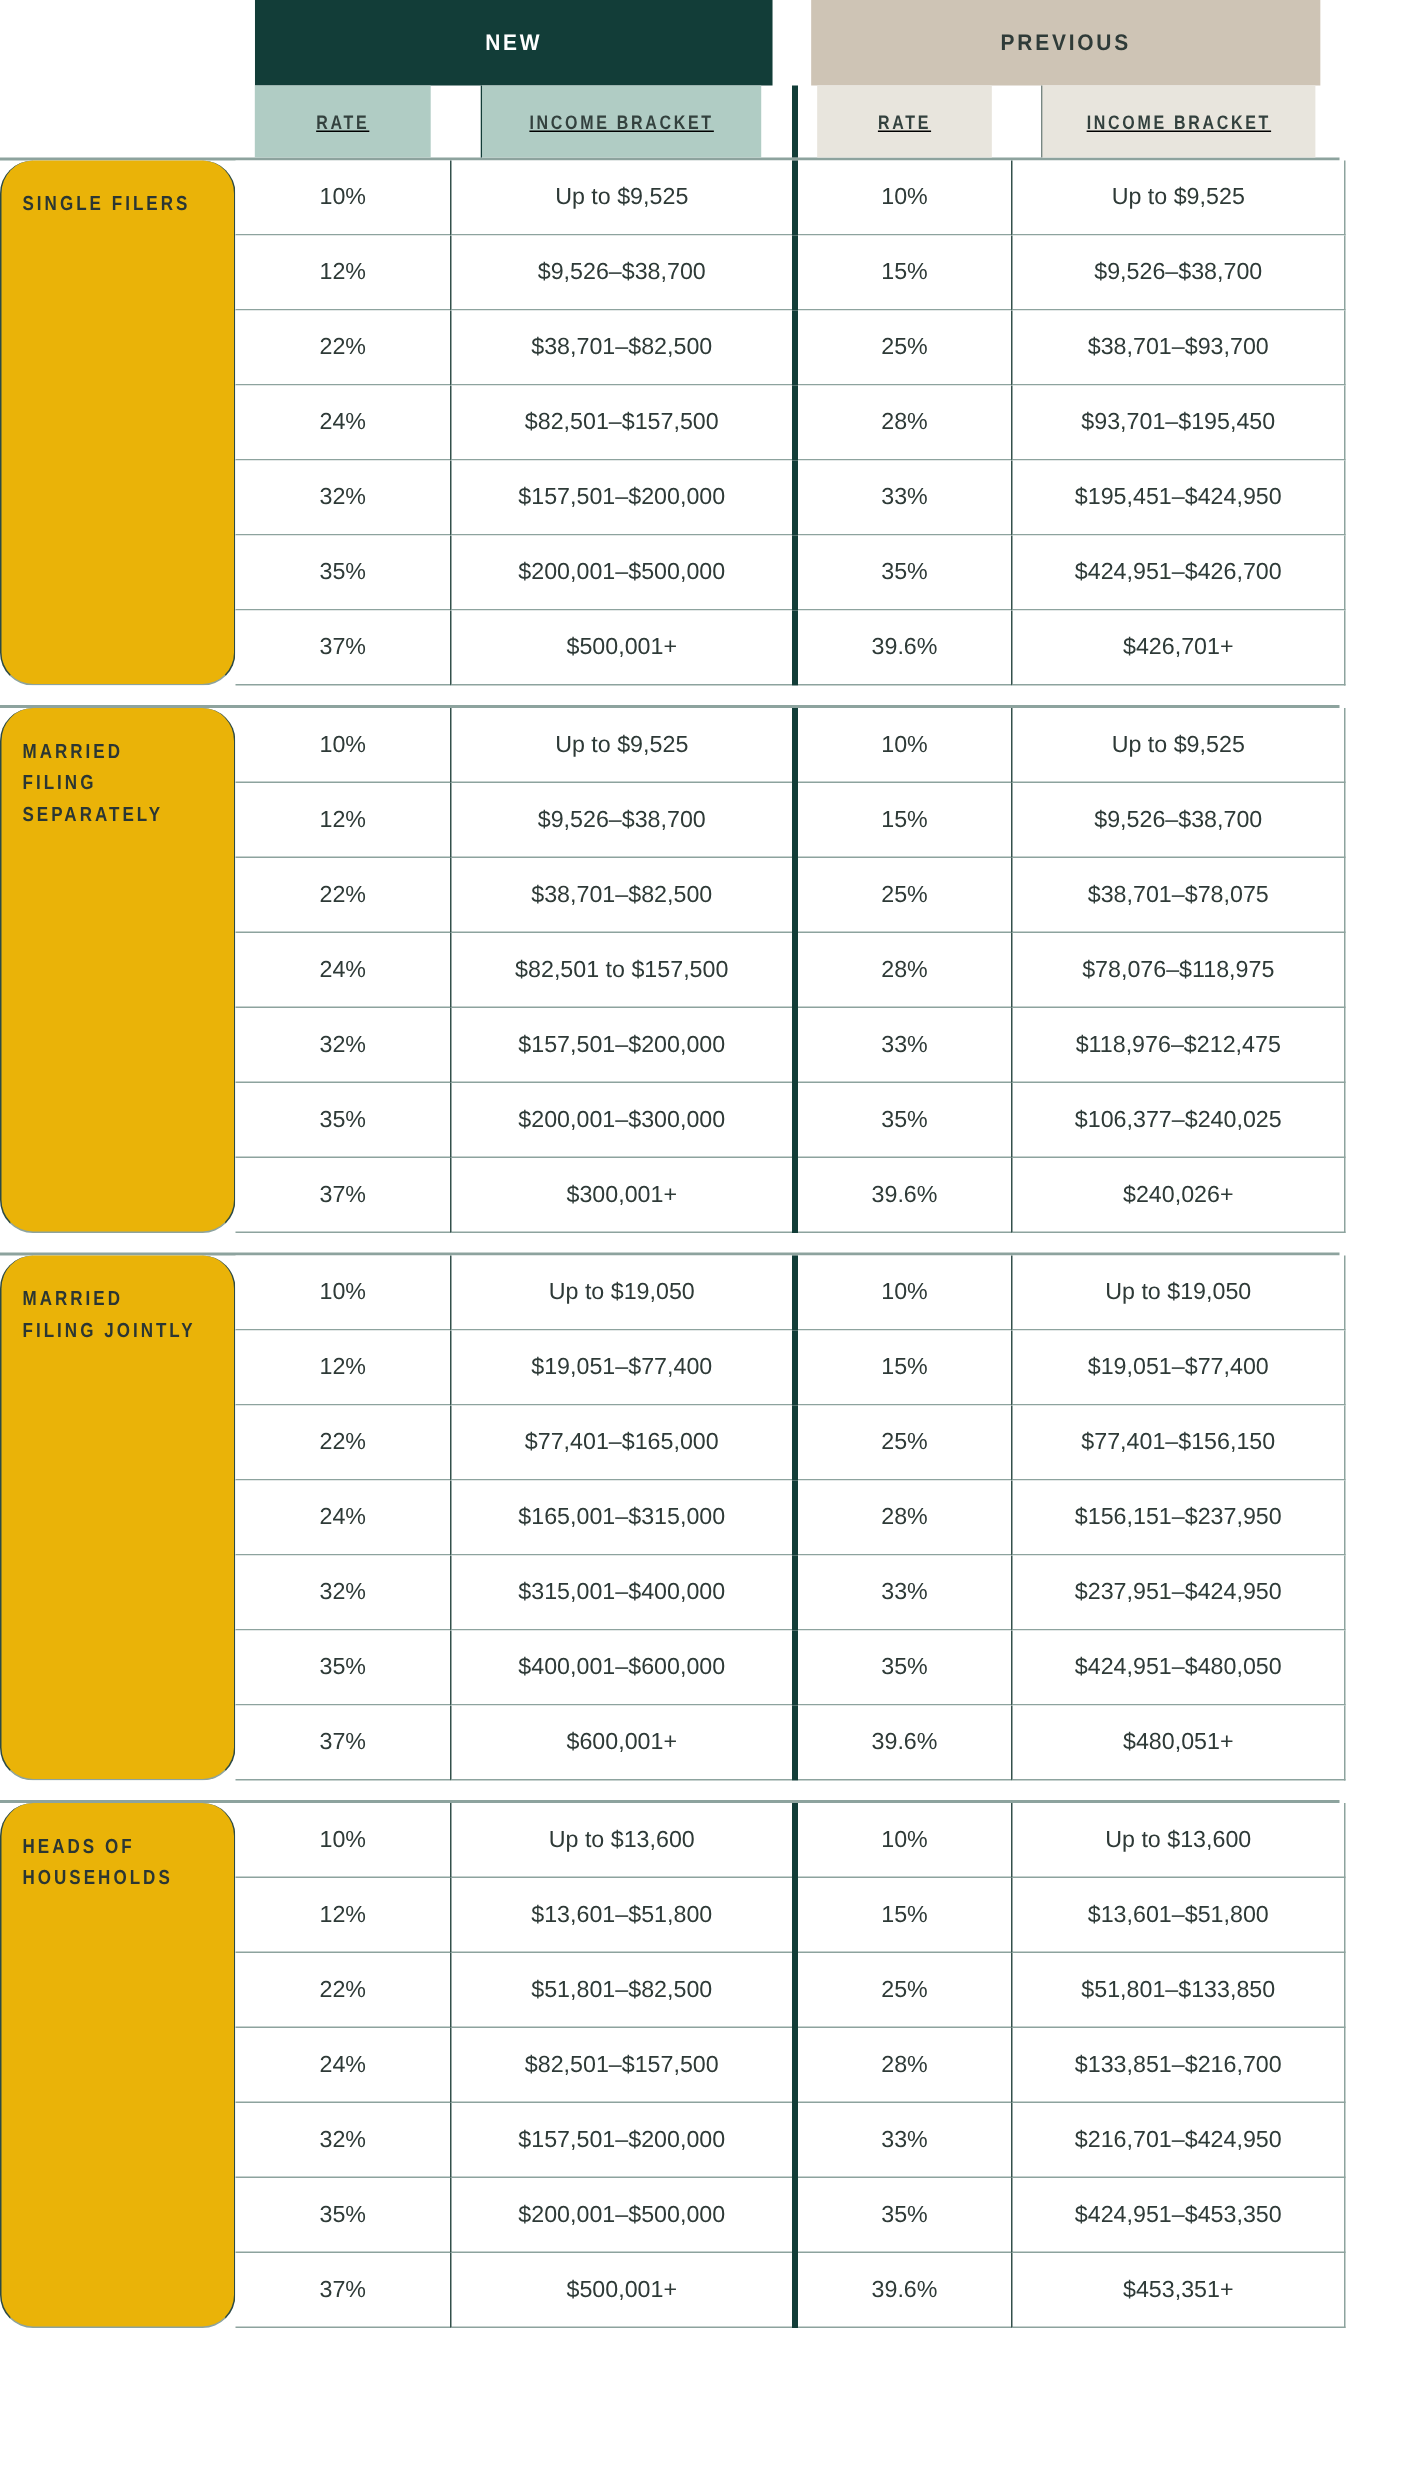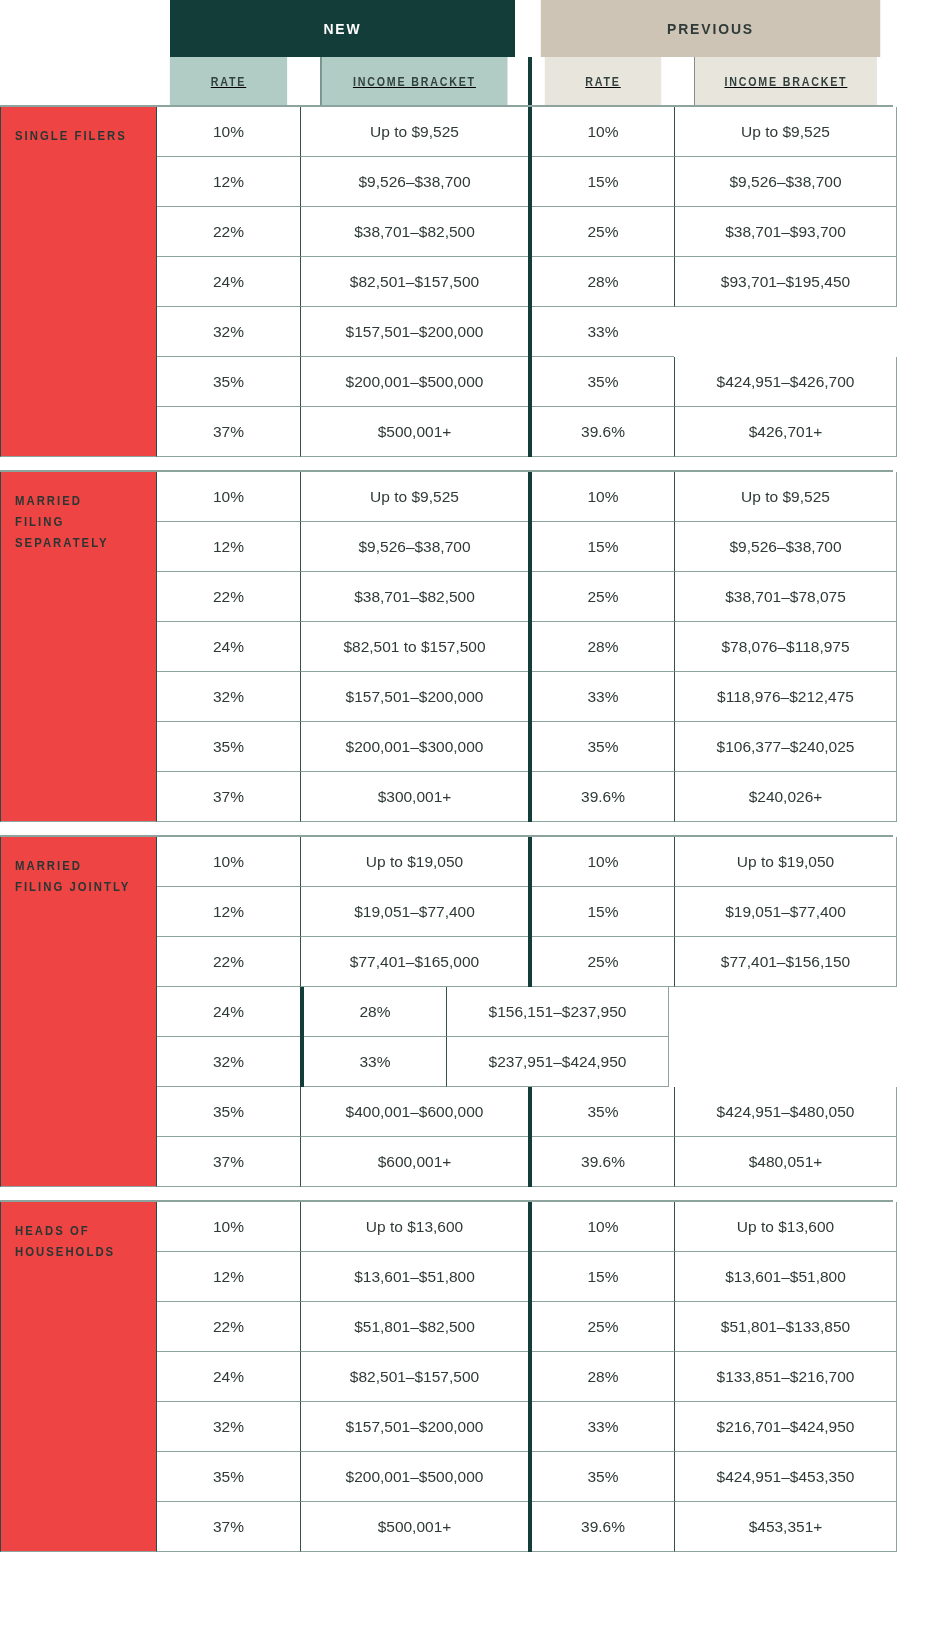--- a/index.html
+++ b/index.html
@@ -51,25 +51,26 @@
     width:4px;flex:0 0 4px;background:#123D38;
   }
 
   
   .block{width:893px;border-top:2px solid #8da39e;box-sizing:border-box;}
   .block + .block{margin-top:13px;}
   .blockbody{display:flex;width:893px;}
 
   .labelcell{
     width:157px;flex:0 0 157px;box-sizing:border-box;
-    background:#ef4444;
+    background:#eab308;
     border-left:1.5px solid #2c4a45;
     border-right:1.5px solid #2c4a45;
     border-bottom:1.5px solid #8da39e;
     padding:18px 0 0 14px;
+    border-radius:22px;
   }
   .labeltext{
     font-size:13.5px;font-weight:700;letter-spacing:2.4px;color:#2b3633;
     line-height:21px;text-transform:uppercase;
     transform:scaleX(.84);transform-origin:left center;
     white-space:pre-line;
   }
   .rowsarea{flex:1 1 auto;}
 
   .drow{display:flex;width:736px;height:50px;box-sizing:border-box;}
@@ -141,20 +142,21 @@
               <div class="dcell c-brk">$82,501–$157,500</div>
               <div class="vdiv"></div>
               <div class="dcell c-rate2">28%</div>
               <div class="dcell c-brk2">$93,701–$195,450</div>
             </div>
             <div class="drow">
               <div class="dcell c-rate">32%</div>
               <div class="dcell c-brk">$157,501–$200,000</div>
               <div class="vdiv"></div>
               <div class="dcell c-rate2">33%</div>
+              <div class="dcell c-brk2">$195,451–$424,950</div>
             </div>
             <div class="drow">
               <div class="dcell c-rate">35%</div>
               <div class="dcell c-brk">$200,001–$500,000</div>
               <div class="vdiv"></div>
               <div class="dcell c-rate2">35%</div>
               <div class="dcell c-brk2">$424,951–$426,700</div>
             </div>
             <div class="drow last">
               <div class="dcell c-rate">37%</div>
@@ -249,26 +251,28 @@
             </div>
             <div class="drow">
               <div class="dcell c-rate">22%</div>
               <div class="dcell c-brk">$77,401–$165,000</div>
               <div class="vdiv"></div>
               <div class="dcell c-rate2">25%</div>
               <div class="dcell c-brk2">$77,401–$156,150</div>
             </div>
             <div class="drow">
               <div class="dcell c-rate">24%</div>
+              <div class="dcell c-brk">$165,001–$315,000</div>
               <div class="vdiv"></div>
               <div class="dcell c-rate2">28%</div>
               <div class="dcell c-brk2">$156,151–$237,950</div>
             </div>
             <div class="drow">
               <div class="dcell c-rate">32%</div>
+              <div class="dcell c-brk">$315,001–$400,000</div>
               <div class="vdiv"></div>
               <div class="dcell c-rate2">33%</div>
               <div class="dcell c-brk2">$237,951–$424,950</div>
             </div>
             <div class="drow">
               <div class="dcell c-rate">35%</div>
               <div class="dcell c-brk">$400,001–$600,000</div>
               <div class="vdiv"></div>
               <div class="dcell c-rate2">35%</div>
               <div class="dcell c-brk2">$424,951–$480,050</div>

